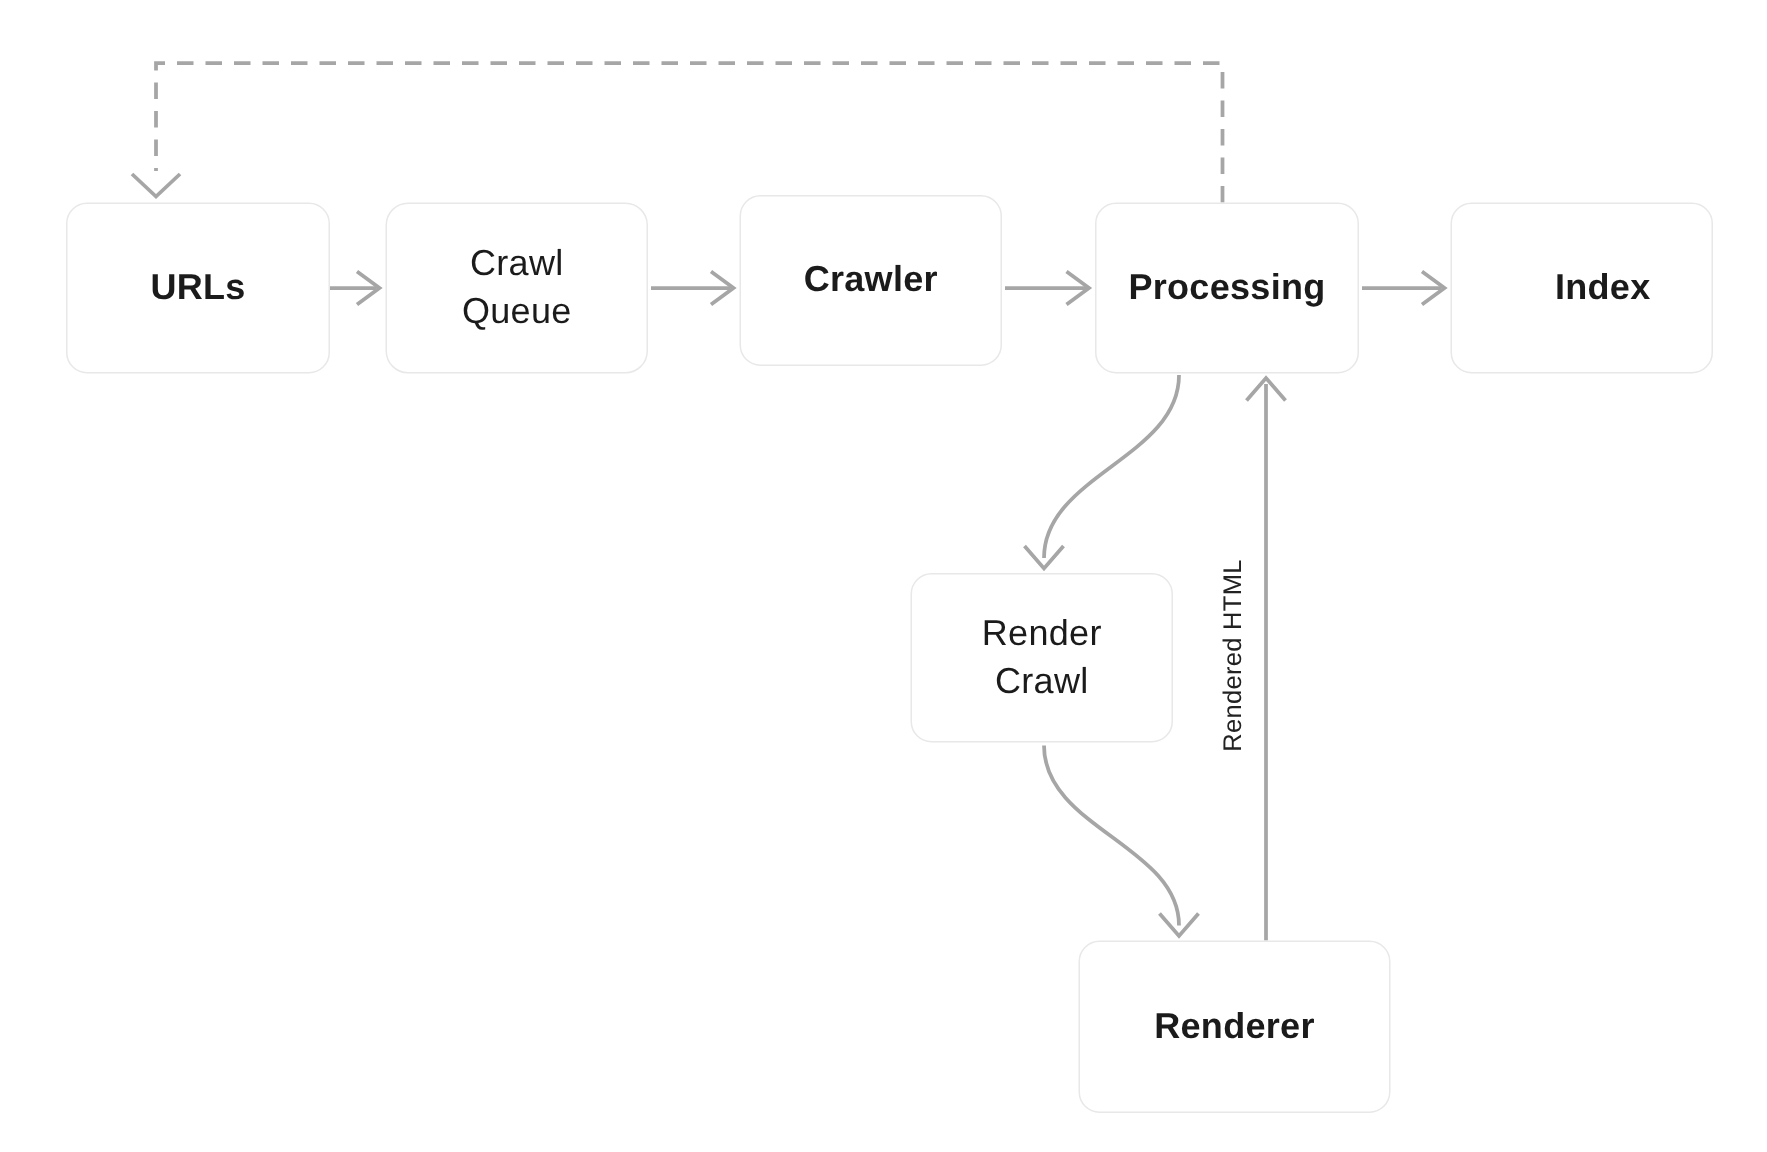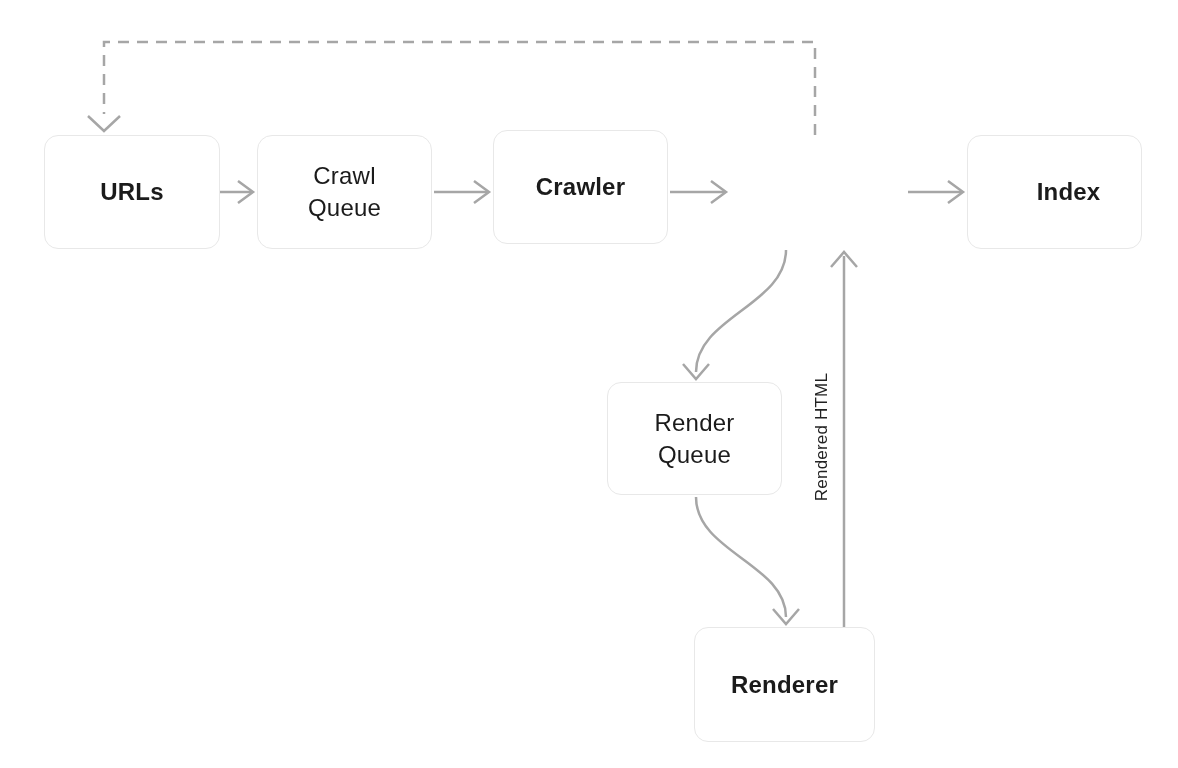--- a/index.html
+++ b/index.html
@@ -43,21 +43,21 @@
   .node.bold .node-label {
     font-weight: bold;
   }
   
   #node-urls          { left: 20px;  top: 135px; width: 176px; height: 114px; margin-left: 24px; }
   #node-crawl-queue   { left: 257px; top: 135px; width: 175px; height: 114px; border-radius: 15px; }
   #node-crawler       { left: 493px; top: 130px; width: 175px; height: 114px; }
   #node-processing    { left: 730px; top: 135px; width: 176px; height: 114px; }
   #node-index         { left: 967px; top: 135px; width: 175px; height: 114px; padding-left: 28px; }
   #node-render-queue  { left: 607px; top: 382px; width: 175px; height: 113px; }
-  #node-renderer      { left: 694px; top: 627px; width: 181px; height: 115px; }
+  #node-renderer      { left: 719px; top: 627px; width: 208px; height: 115px; }
 
   .edge-label-vertical {
     position: absolute;
     left: 822px;
     top: 437px;
     transform: translate(-50%, -50%) rotate(-90deg);
     transform-origin: center center;
     font-size: 17px;
     color: #222222;
     white-space: nowrap;
@@ -118,28 +118,31 @@
 
   <div class="node" id="node-crawl-queue">
     <span class="node-label">Crawl
 Queue</span>
   </div>
 
   <div class="node bold" id="node-crawler">
     <span class="node-label">Crawler</span>
   </div>
 
+  <div class="node bold" id="node-processing">
+    <span class="node-label">Processing</span>
+  </div>
 
   <div class="node bold" id="node-index">
     <span class="node-label">Index</span>
   </div>
 
   <div class="node" id="node-render-queue">
     <span class="node-label">Render
-Queue</span>
+Crawl</span>
   </div>
 
   <div class="node bold" id="node-renderer">
     <span class="node-label">Renderer</span>
   </div>
 
   <div class="edge-label-vertical">Rendered HTML</div>
 
 </div>
 

